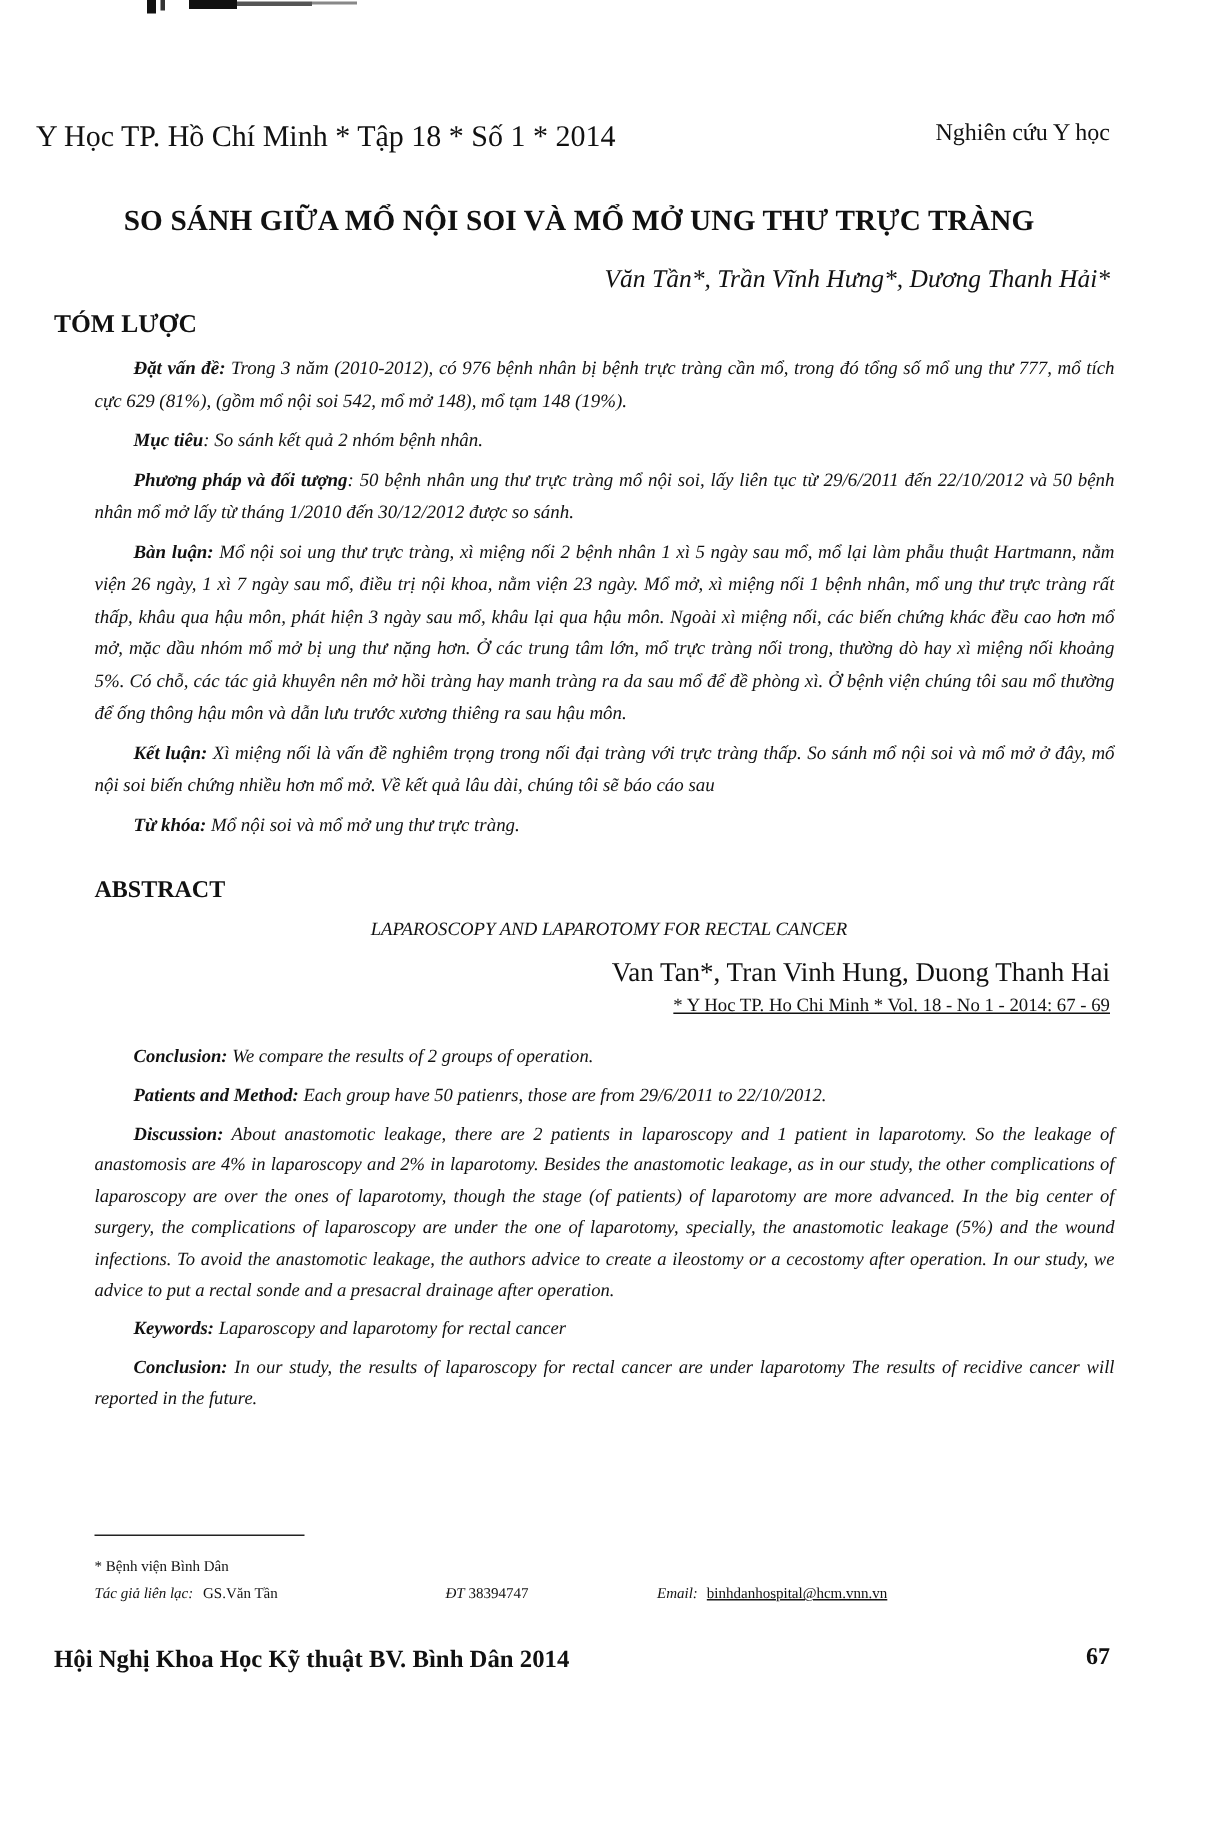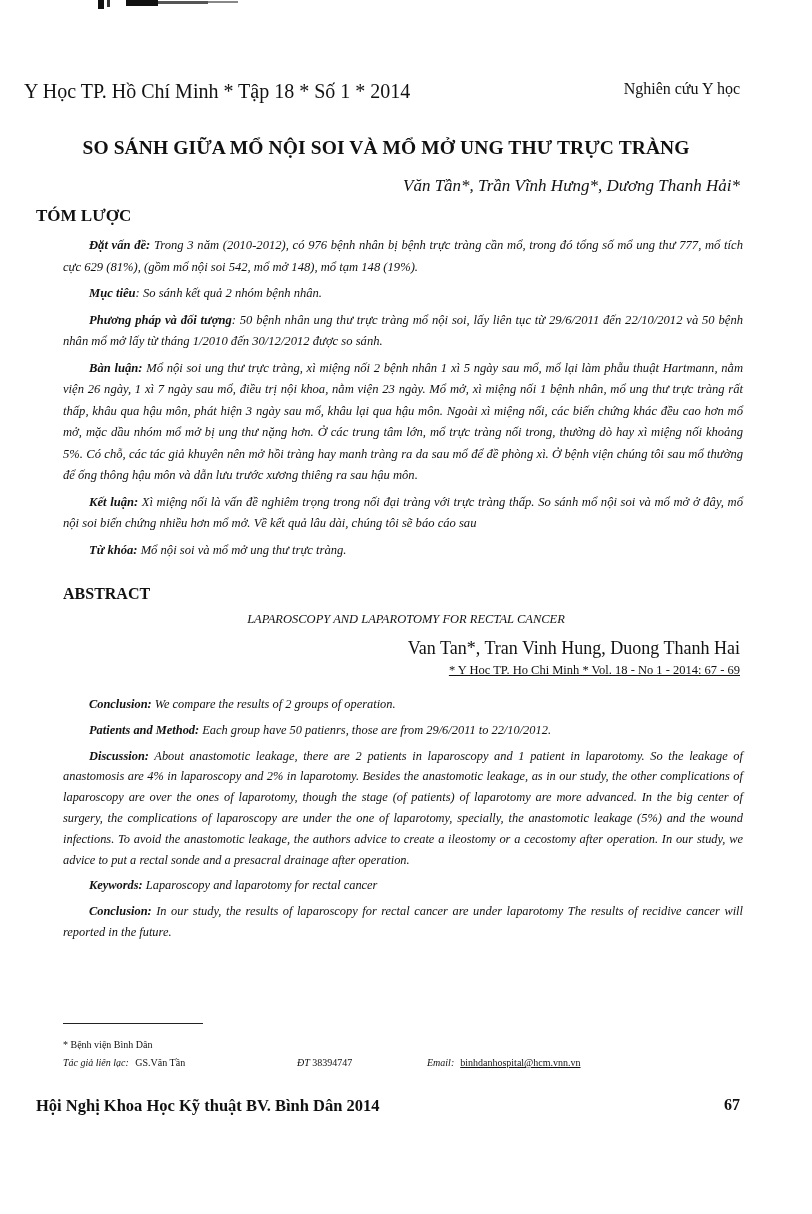--- a/index.html
+++ b/index.html
@@ -61,21 +61,21 @@
     .footnote-1 {
       position: absolute; top: 1039px; left: 63px; font-size: 10px;
     }
     .footnote-2 {
       position: absolute; top: 1057px; left: 63px; font-size: 10px; width: 700px;
     }
     .footnote-2 .contact { font-style: italic; }
     .footnote-2 .person { margin-left: 4px; }
     .footnote-2 .dt { position: absolute; left: 234px; top: 0; }
     .footnote-2 .dt-lbl { font-style: italic; }
-    .footnote-2 .email { position: absolute; left: 364px; top: 0; text-align: center; }
+    .footnote-2 .email { position: absolute; left: 375px; top: 0; text-align: center; }
     .footnote-2 .email-lbl { font-style: italic; }
     .footnote-2 .email-link { text-decoration: underline; margin-left: 6px; }
 
     .running-footer {
       position: absolute; top: 1096px; left: 36px; font-size: 16.5px; font-weight: bold;
     }
     .page-number {
       position: absolute; top: 1096px; right: 72px; font-size: 16px; font-weight: bold; text-align: right;
     }
   </style>

